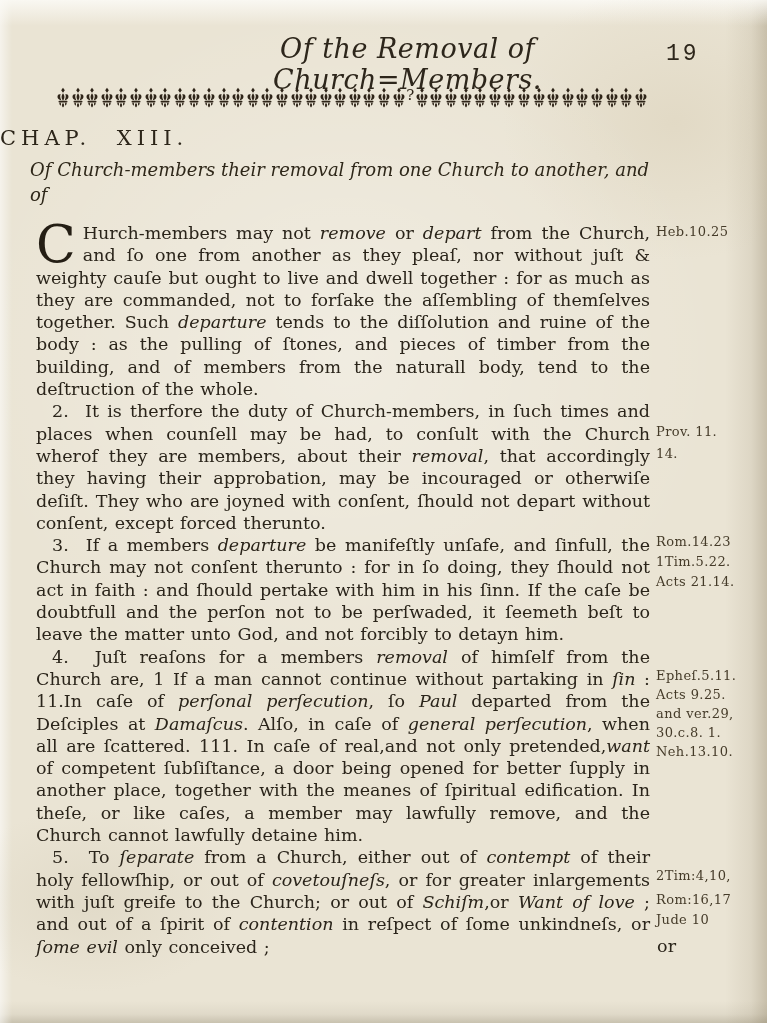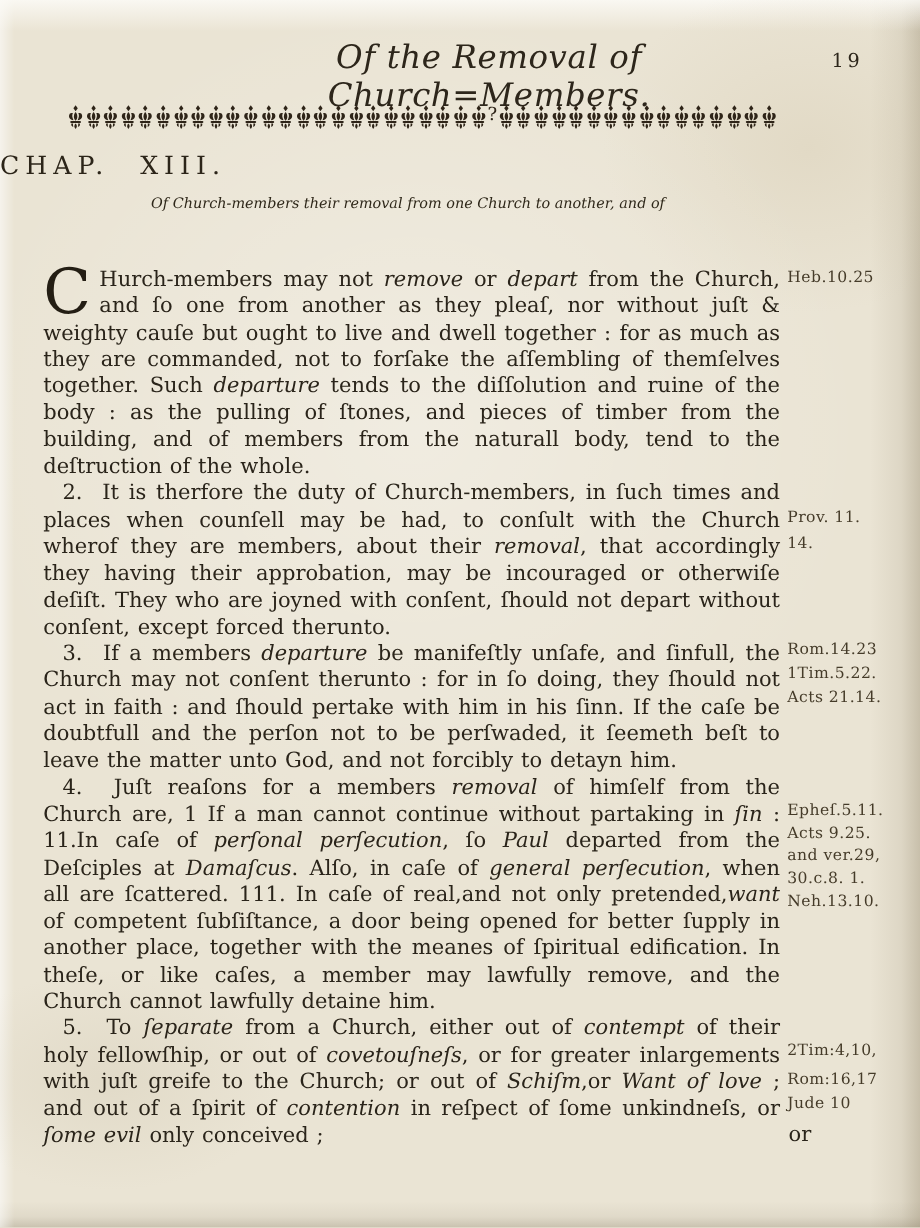--- a/index.html
+++ b/index.html
@@ -24,44 +24,45 @@
       linear-gradient(0deg, rgba(150,142,120,0.40) 0px, rgba(150,142,120,0.12) 9px, rgba(150,142,120,0) 22px);
   }
   .running-title {
     position: absolute; top: 33px; left: 150px; width: 515px;
     text-align: center;
     font-style: italic;
     font-size: 27px; letter-spacing: 0.5px;
     color: #2d261b;
   }
   .page-number {
-    position: absolute; top: 41px; left: 693px;
-    font-size: 16px; letter-spacing: 3px;
+    position: absolute; top: 41px; left: 666px;
+    font-size: 23px; letter-spacing: 3px;
     color: #2d261b;
+    font-family: Liberation Mono, monospace;
   }
   .ornament-row {
     position: absolute; top: 84px; left: 56px; width: 592px; height: 26px;
     display: flex; align-items: center; justify-content: space-between;
   }
   .fleuron { display: block; flex: 0 0 auto; }
   .orn-sep {
     font-size: 15px; line-height: 20px; color: #2e2418;
     transform: translateY(-2px);
   }
   .chap-heading {
     position: absolute; top: 126px; left: 0; width: 704px;
     text-align: left;
     font-size: 21px; letter-spacing: 5px; word-spacing: 14px;
     color: #2c2519;
   }
   .subtitle {
     position: absolute; top: 157px; left: 30px; width: 620px;
-    text-align: center;
+    text-align: left;
     font-style: italic;
-    font-size: 12px; line-height: 25px;
+    font-size: 18px; line-height: 25px;
     color: #2e2719;
   }
   .body-text {
     position: absolute; top: 222px; left: 36px; width: 614px;
     font-size: 17.5px; line-height: 22.3px;
     text-align: justify;
     word-spacing: 1px;
   }
   .para { position: relative; margin: 0; }
   .para.indent { text-indent: 16px; }

